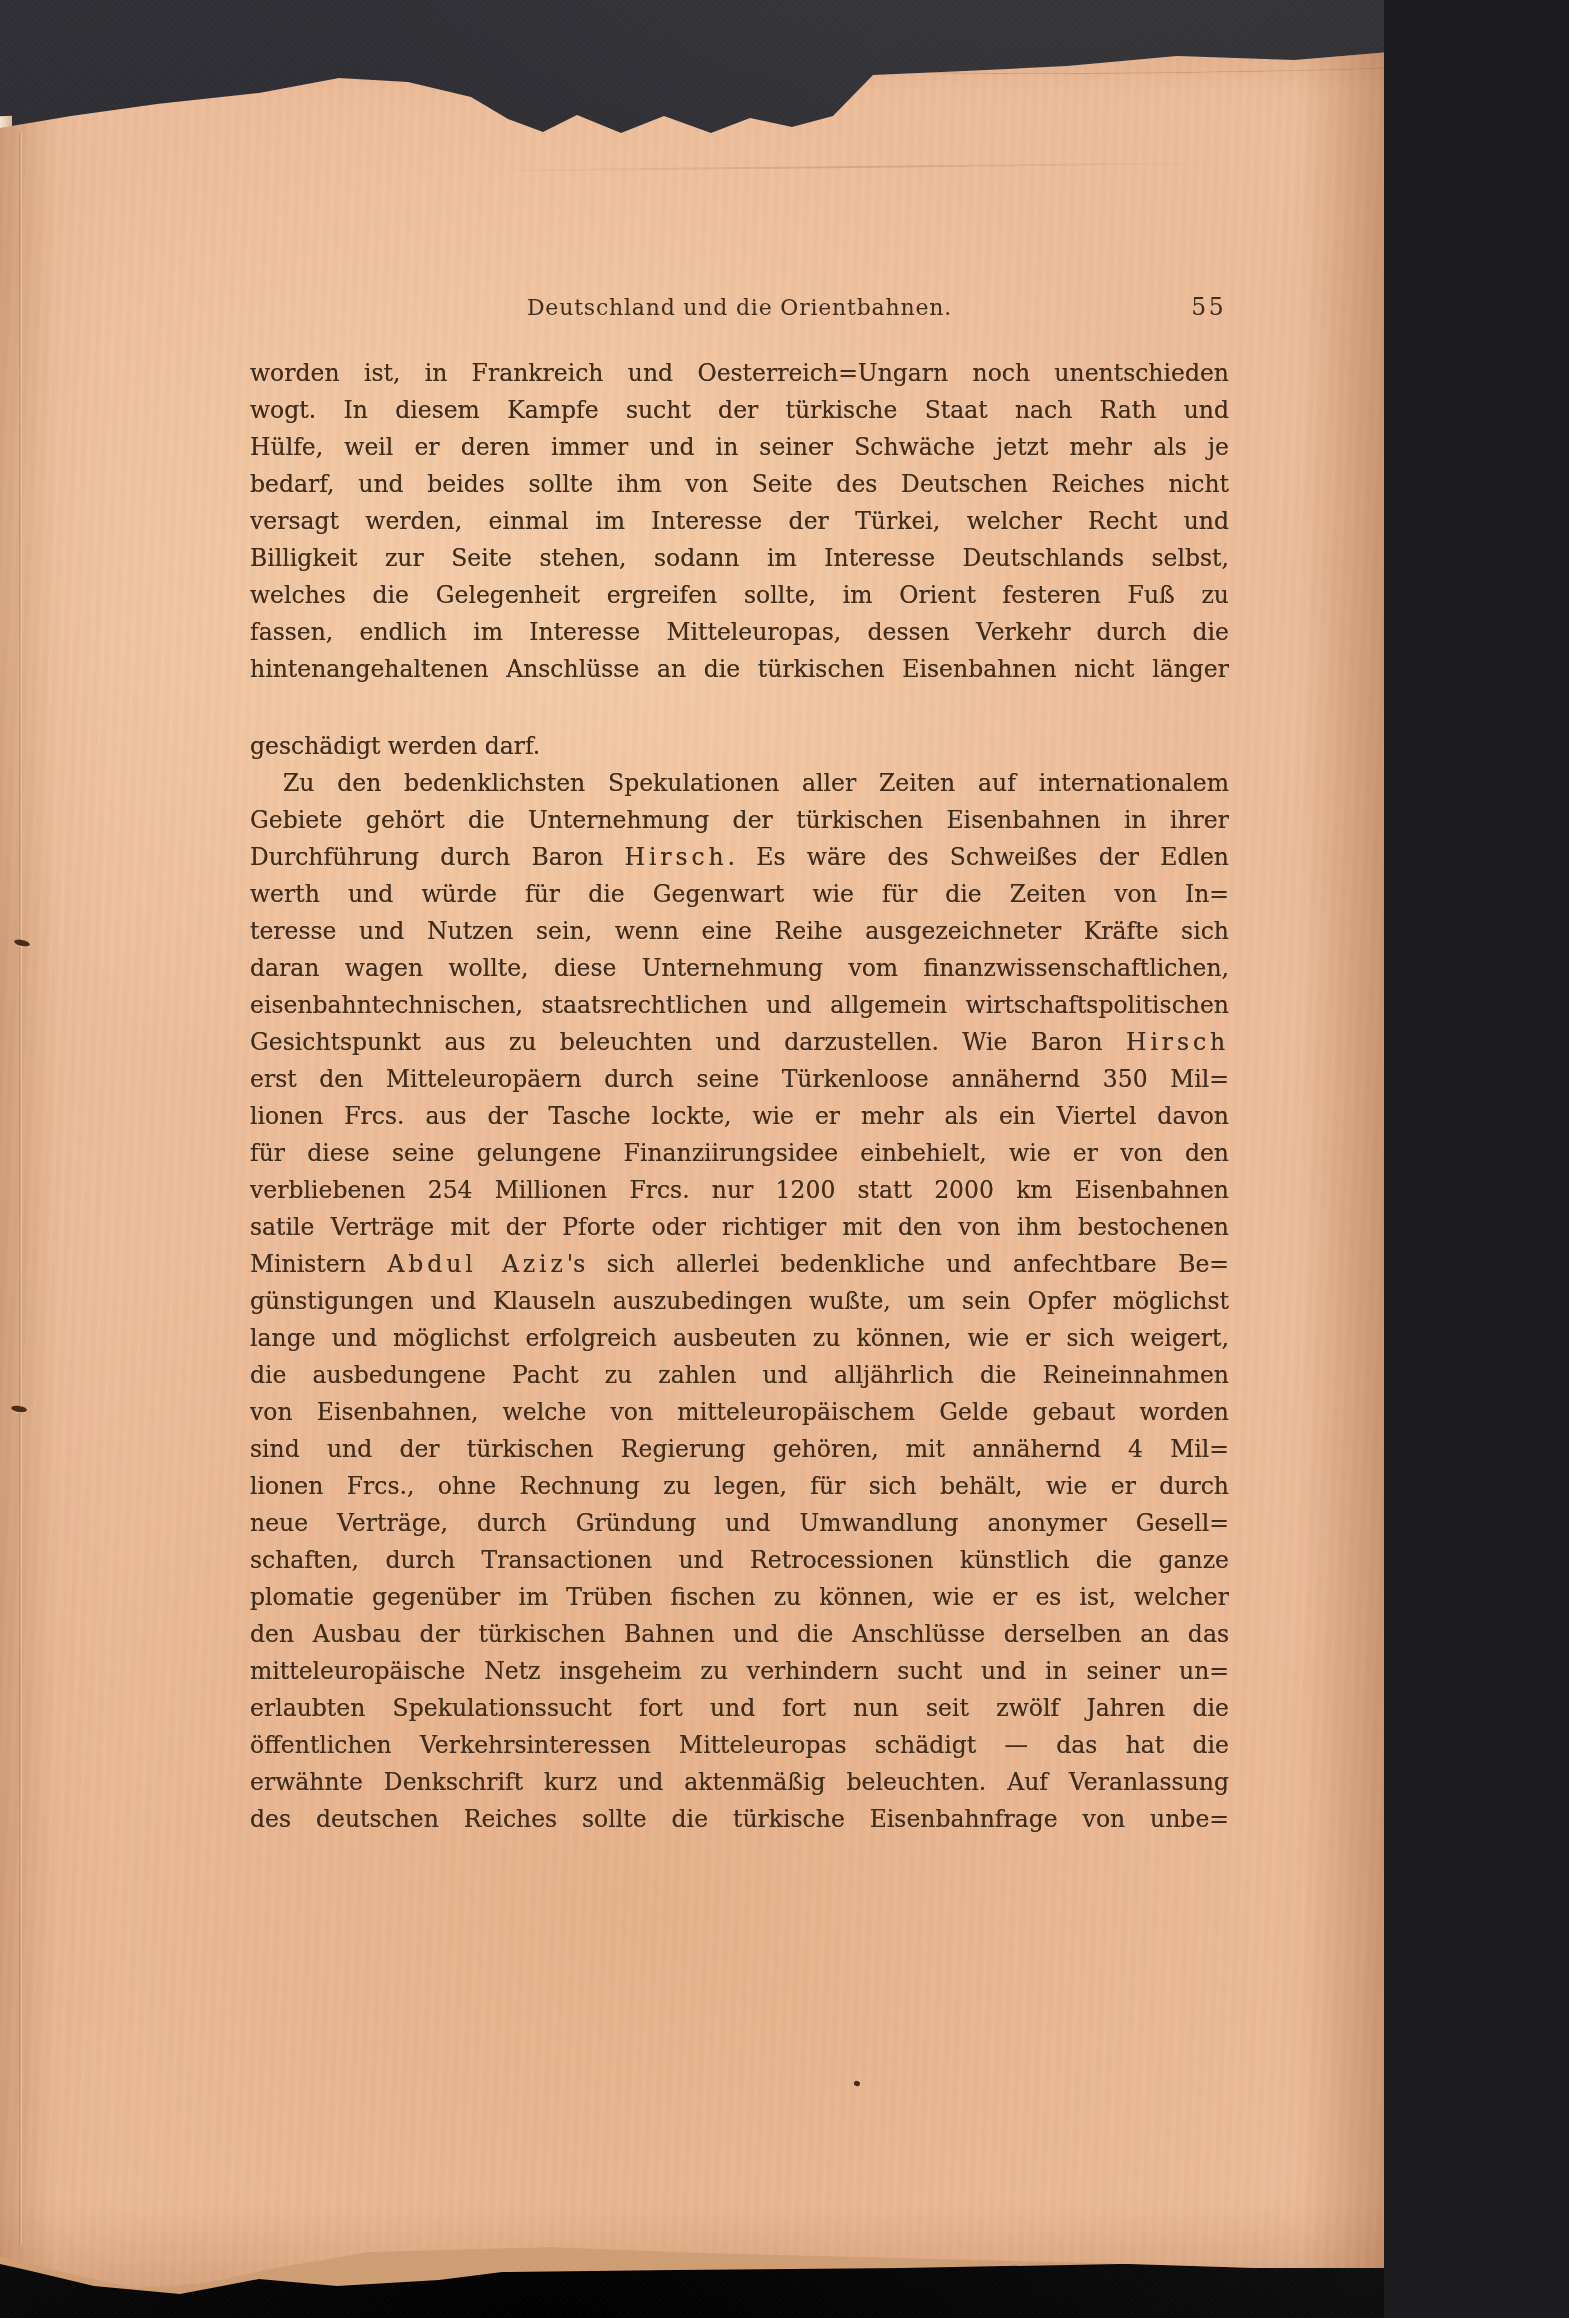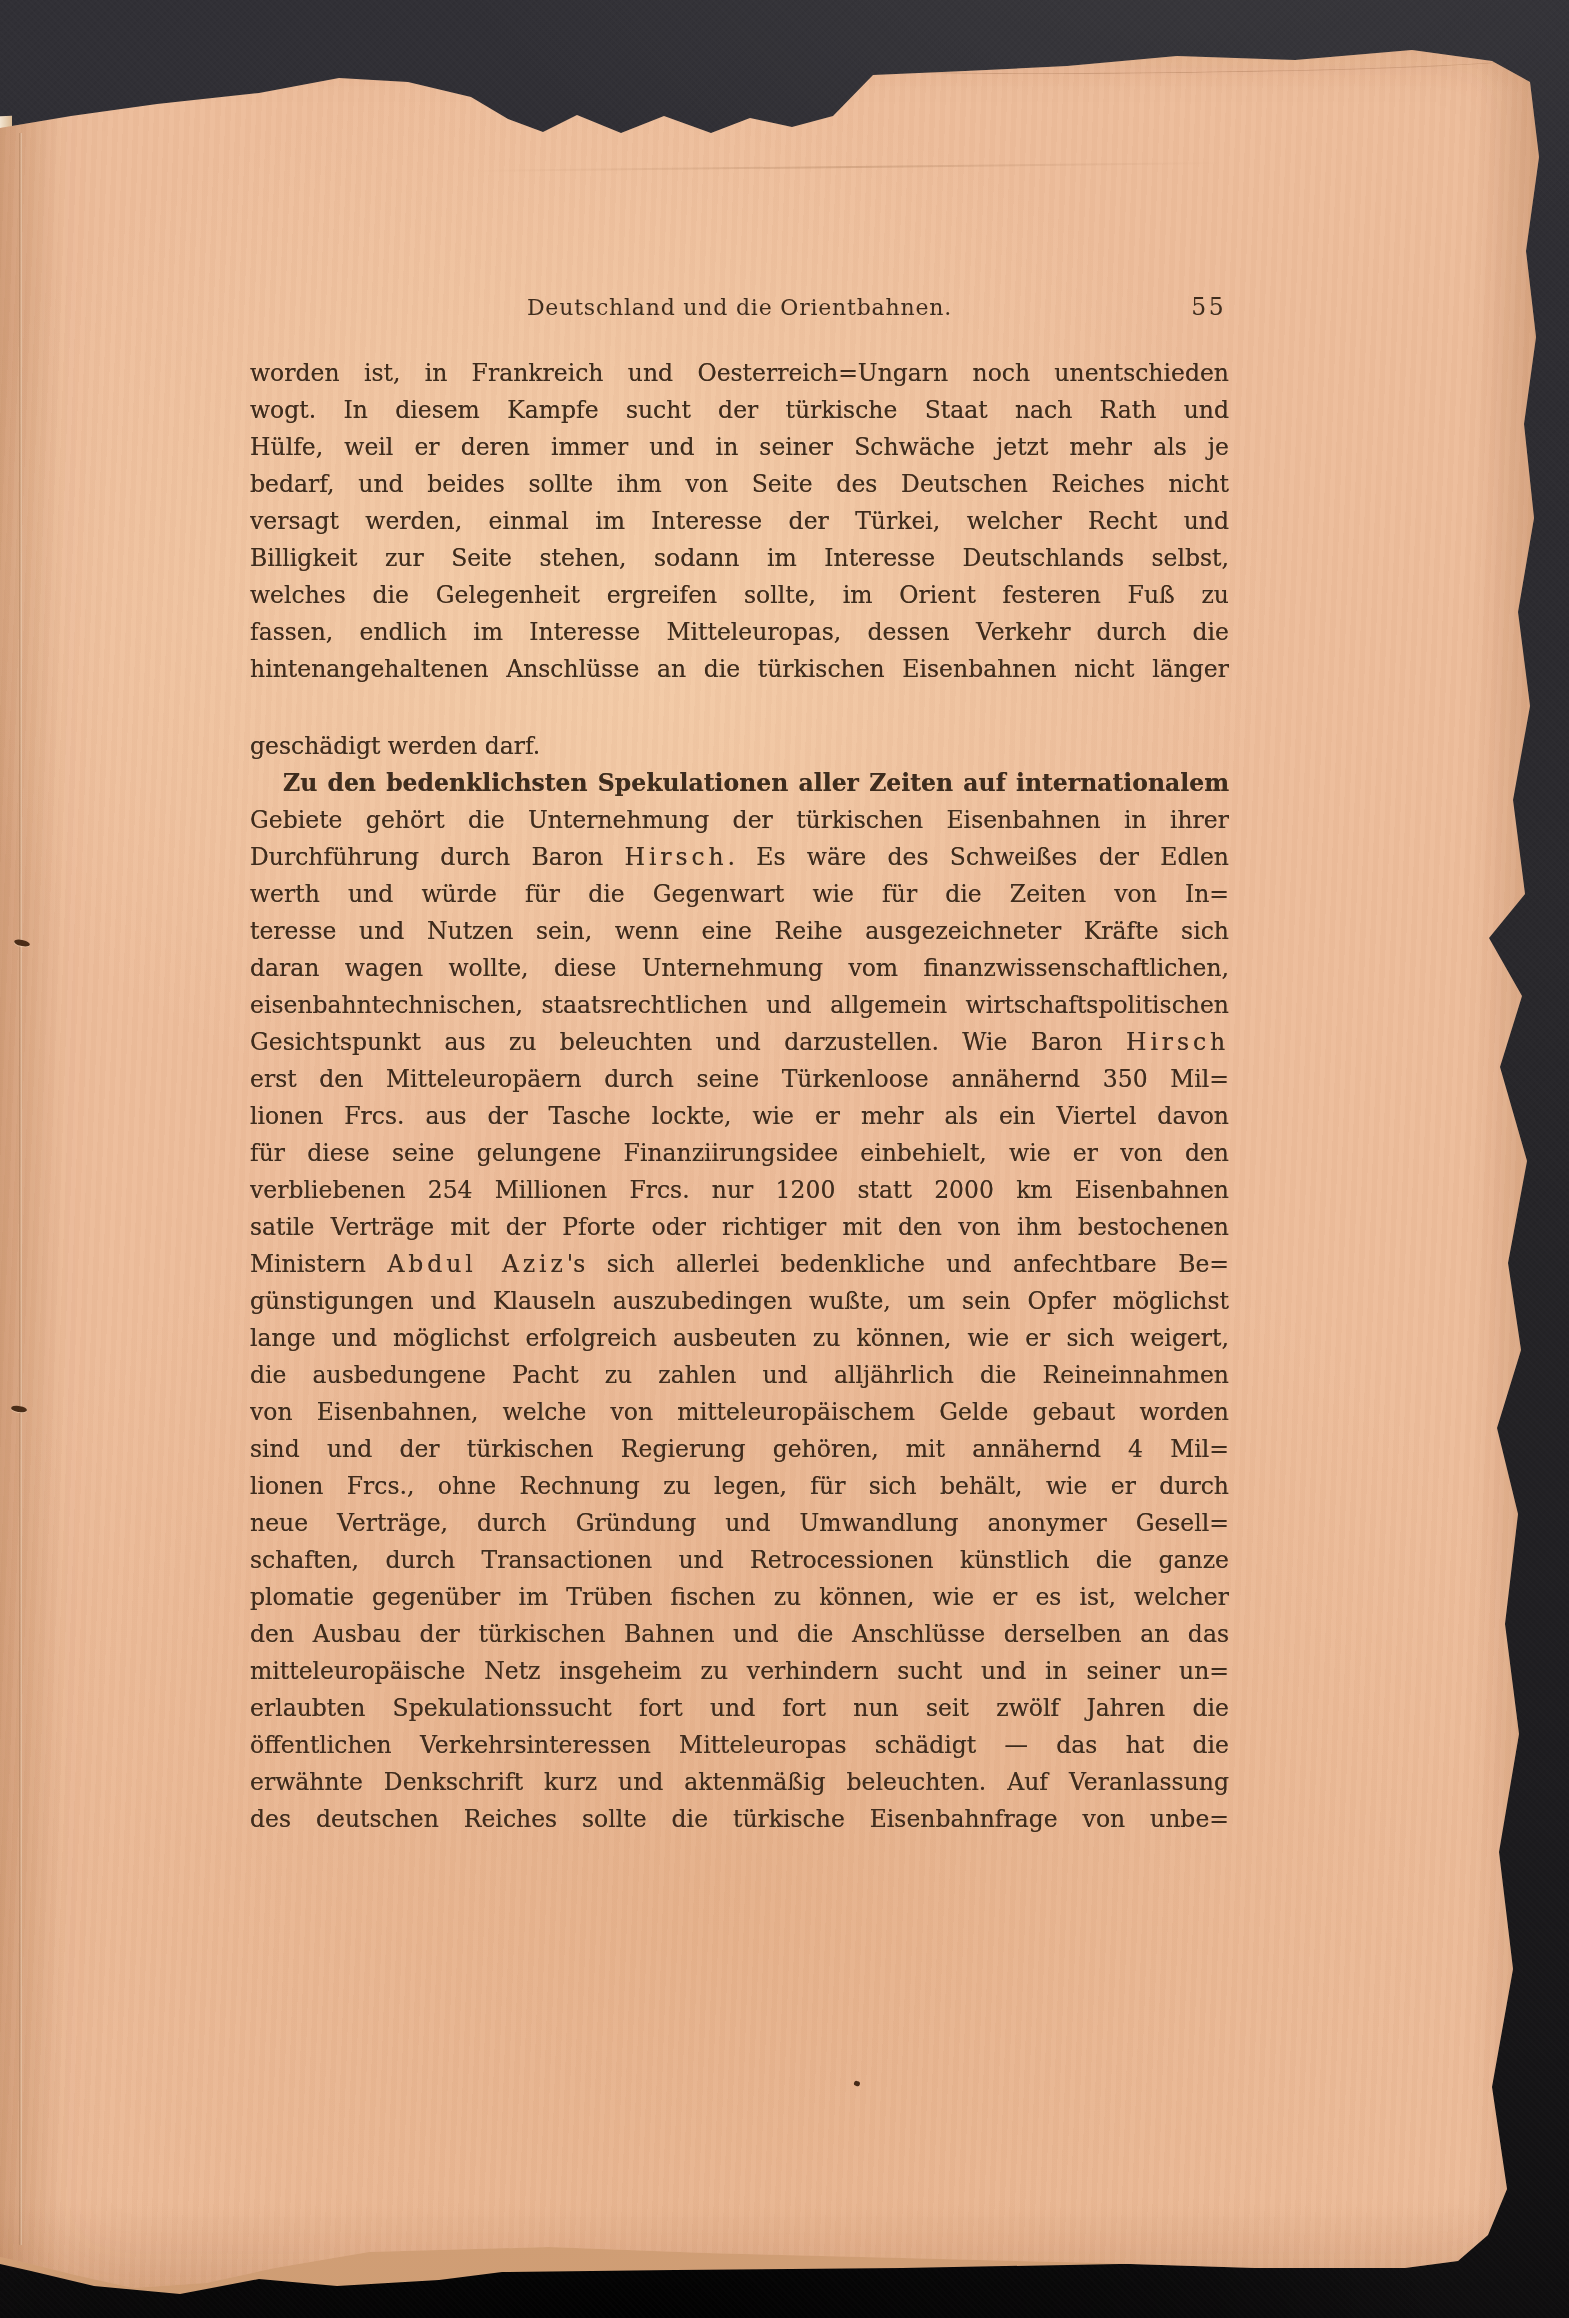--- a/index.html
+++ b/index.html
@@ -1,16 +1,16 @@
 <!DOCTYPE html>
 <html style="--paper: #edbd9b; --ink: #3e2c1d;font-size:12.6px"><head>
 <meta charset="utf-8">
 <style>
   html,body{margin:0;padding:0;background:#1c1b1e;}
-  .scene{position:relative;width:1569px;height:2319px;overflow:hidden;
+  .scene{position:relative;width:1384px;height:2319px;overflow:hidden;
          font-family:"DejaVu Serif","Liberation Serif",serif;}
   
   .backdrop{position:absolute;inset:0;
     background:
       radial-gradient(1177px 392px at 40% 100%, rgba(0,0,0,.9), rgba(0,0,0,0) 70%),
       radial-gradient(1255px 628px at 75% -5%, #3a393d, rgba(58,57,61,0) 60%),
       linear-gradient(180deg,#313036 0%,#2a292d 40%,#1d1c1f 78%,#0f0e0f 100%);}
   .backdrop::after{content:"";position:absolute;inset:0;opacity:.5;
     background:
       repeating-linear-gradient(45deg, rgba(255,255,255,.025) 0 1.6px, rgba(255,255,255,0) 1.6px 4.7px),
@@ -63,21 +63,21 @@
   .s2{left:11px;top:1406px;transform:rotate(8deg);}
   
   .running-head{position:absolute;left:250px;top:295px;width:979px;height:35px;
     text-align:center;font-size:22px;letter-spacing:0.8px;color:var(--ink,#3e2c1d);}
   .page-num{position:absolute;right:3px;top:-1.6px;font-size:23.5px;letter-spacing:2.4px;}
   
   .text-block{position:absolute;left:250px;top:355px;width:979px;
     font-size:23.5px;line-height:37px;color:var(--ink,#3e2c1d);
     text-shadow:0 0 0.3px rgba(62,44,29,.65);}
   .line{text-align:justify;text-align-last:justify;height:37px;overflow:hidden;}
-  .line.indent{text-indent:33px;font-weight:bold;}
+  .line.indent{text-indent:33px;}
   .line.endline{text-align-last:left;margin-top:40px;}
   .sperr{letter-spacing:3.9px;}
   .ink-dot{position:absolute;left:854px;top:2081px;width:5.5px;height:4.7px;
     border-radius:50%;background:#452a18;transform:rotate(20deg);}
 </style>
 </head>
 <body>
 
 <div class="scene">
   <div class="backdrop"></div>

